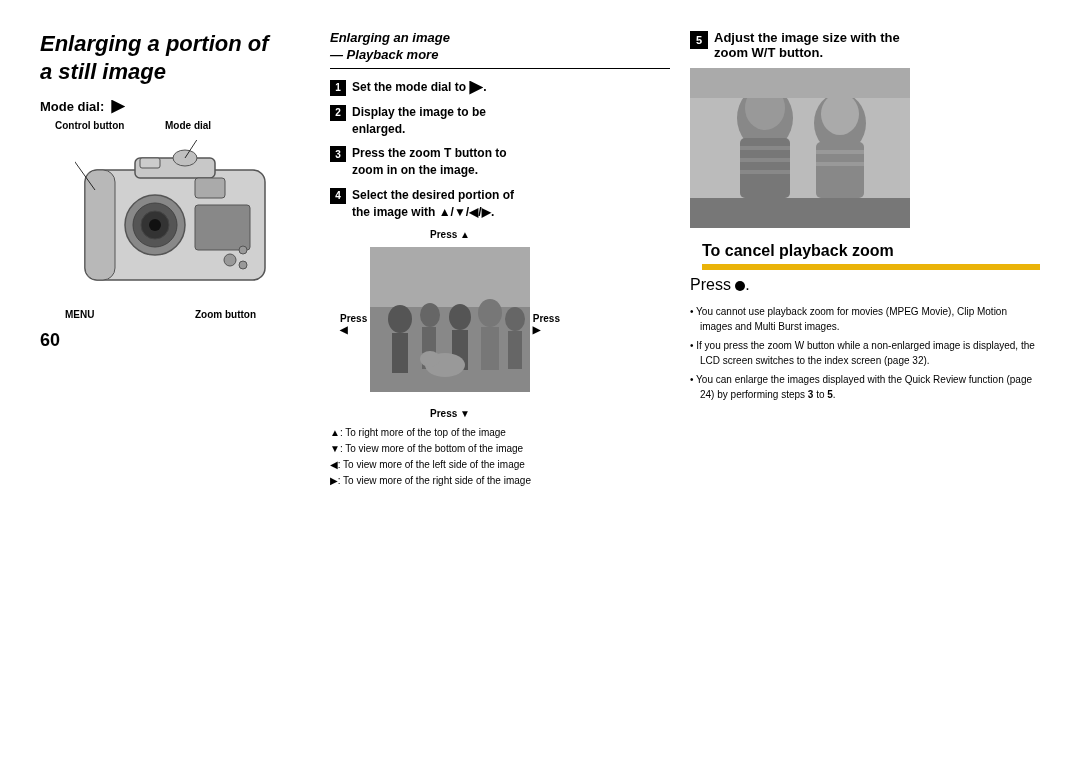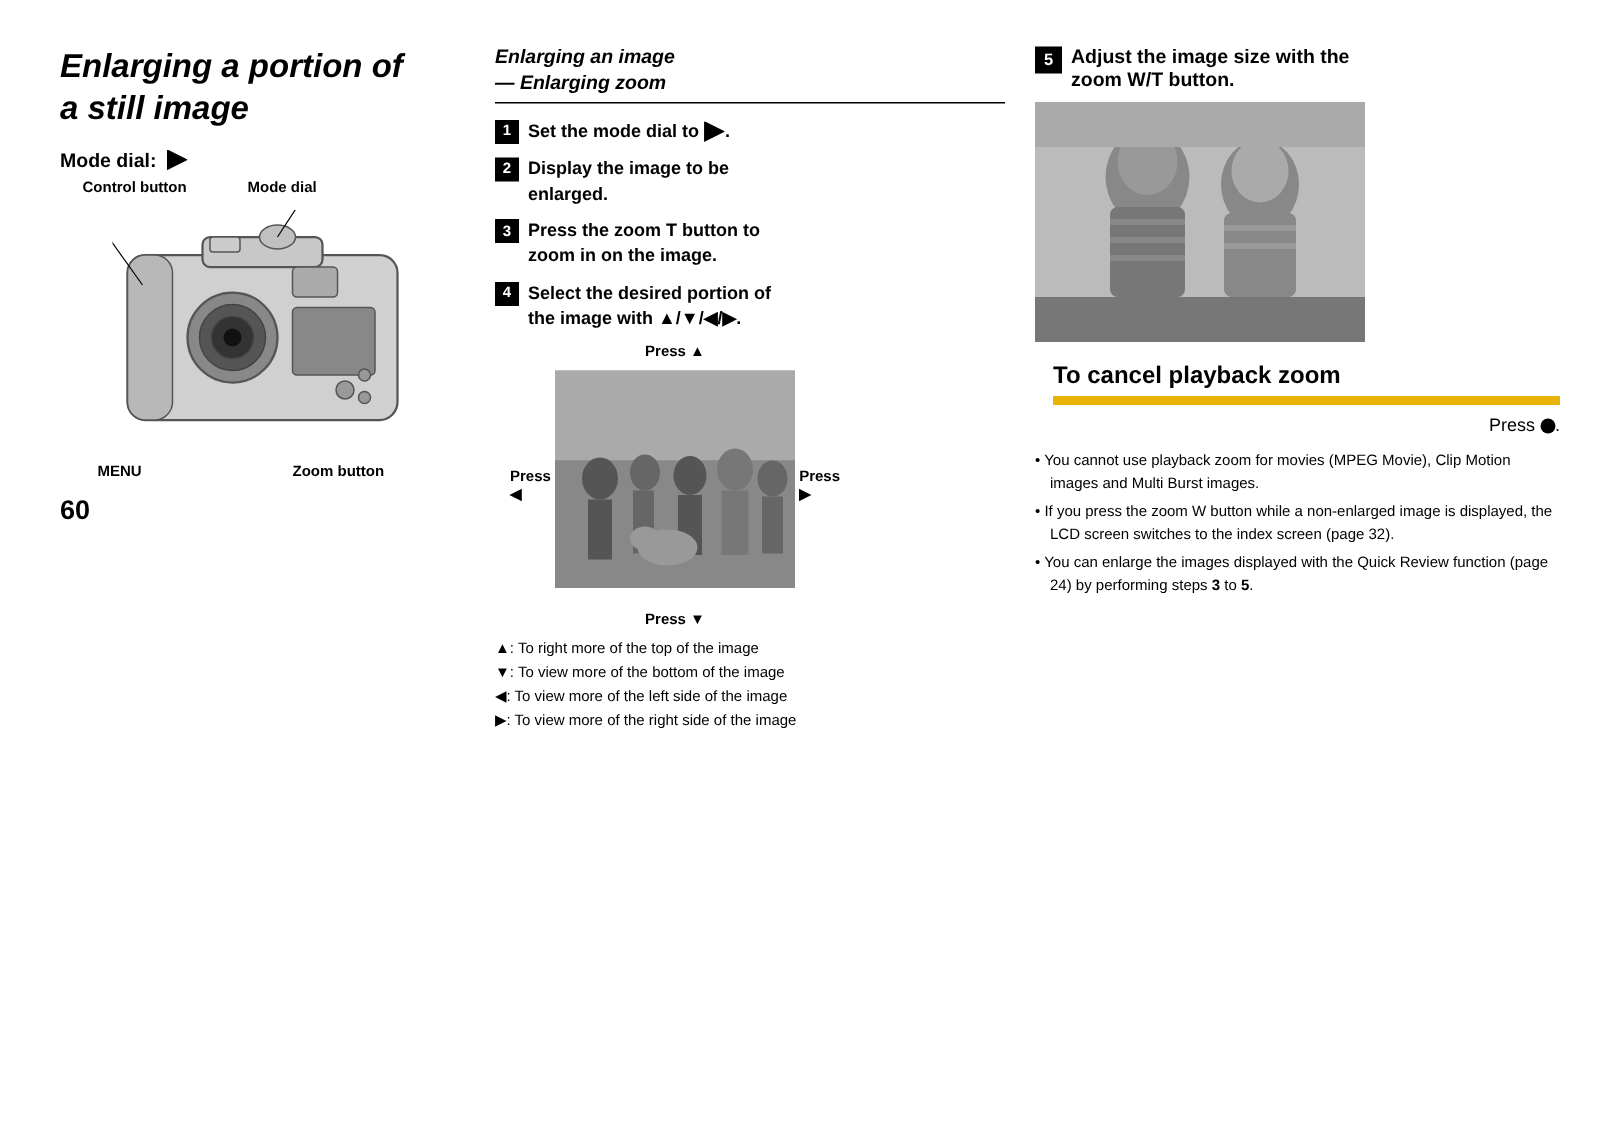--- a/index.html
+++ b/index.html
@@ -171,23 +171,22 @@
     }
     .cancel-title {
       font-size: 16px;
       font-weight: bold;
       margin-bottom: 6px;
       border-bottom: 6px solid #eab308;
       padding-bottom: 4px;
       margin-left: 12px;
     }
     .cancel-press {
-      font-size: 12px;
+      font-size: 16px;
       margin-bottom: 10px;
-      text-align: right;
     }
     .circle-icon {
       display: inline-block;
       width: 10px;
       height: 10px;
       border-radius: 50%;
       background: #000;
       vertical-align: middle;
     }
     .notes-list {
@@ -263,21 +262,21 @@
         <div class="camera-label label-menu">MENU</div>
         <div class="camera-label label-zoom-btn">Zoom button</div>
       </div>
 
       <div class="page-number">60</div>
     </div>
 
     <div class="mid-col">
       <div class="section-title-italic">
         <span>Enlarging an image</span><br>
-        <span>— Enlarging zoom</span>
+        <span>— Playback more</span>
       </div>
 
       <div class="step">
         <span class="step-num">1</span>
         <span class="step-text">
           Set the mode dial to
           <span style="display:inline-block; width:14px; height:14px; background:#000; clip-path:polygon(0 0, 100% 50%, 0 100%); vertical-align:middle;"></span>.
         </span>
       </div>
 

